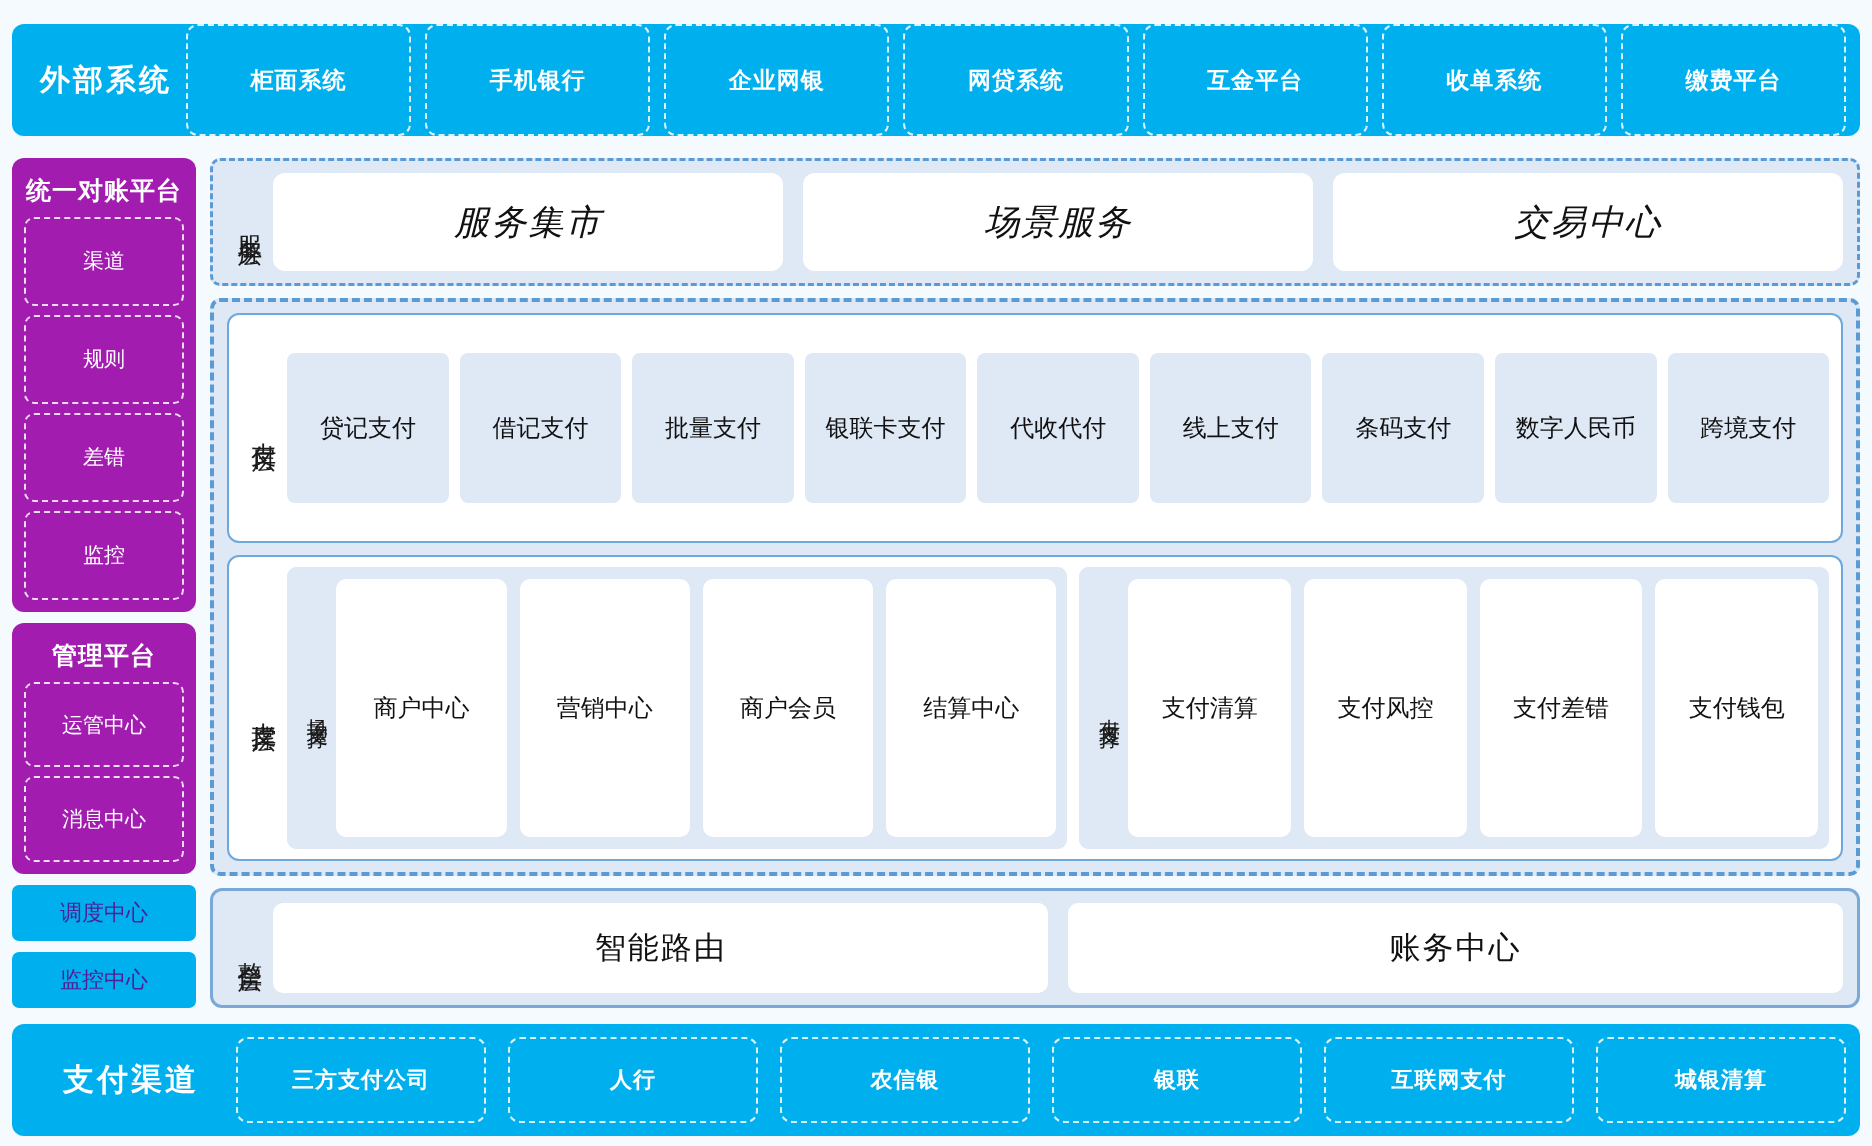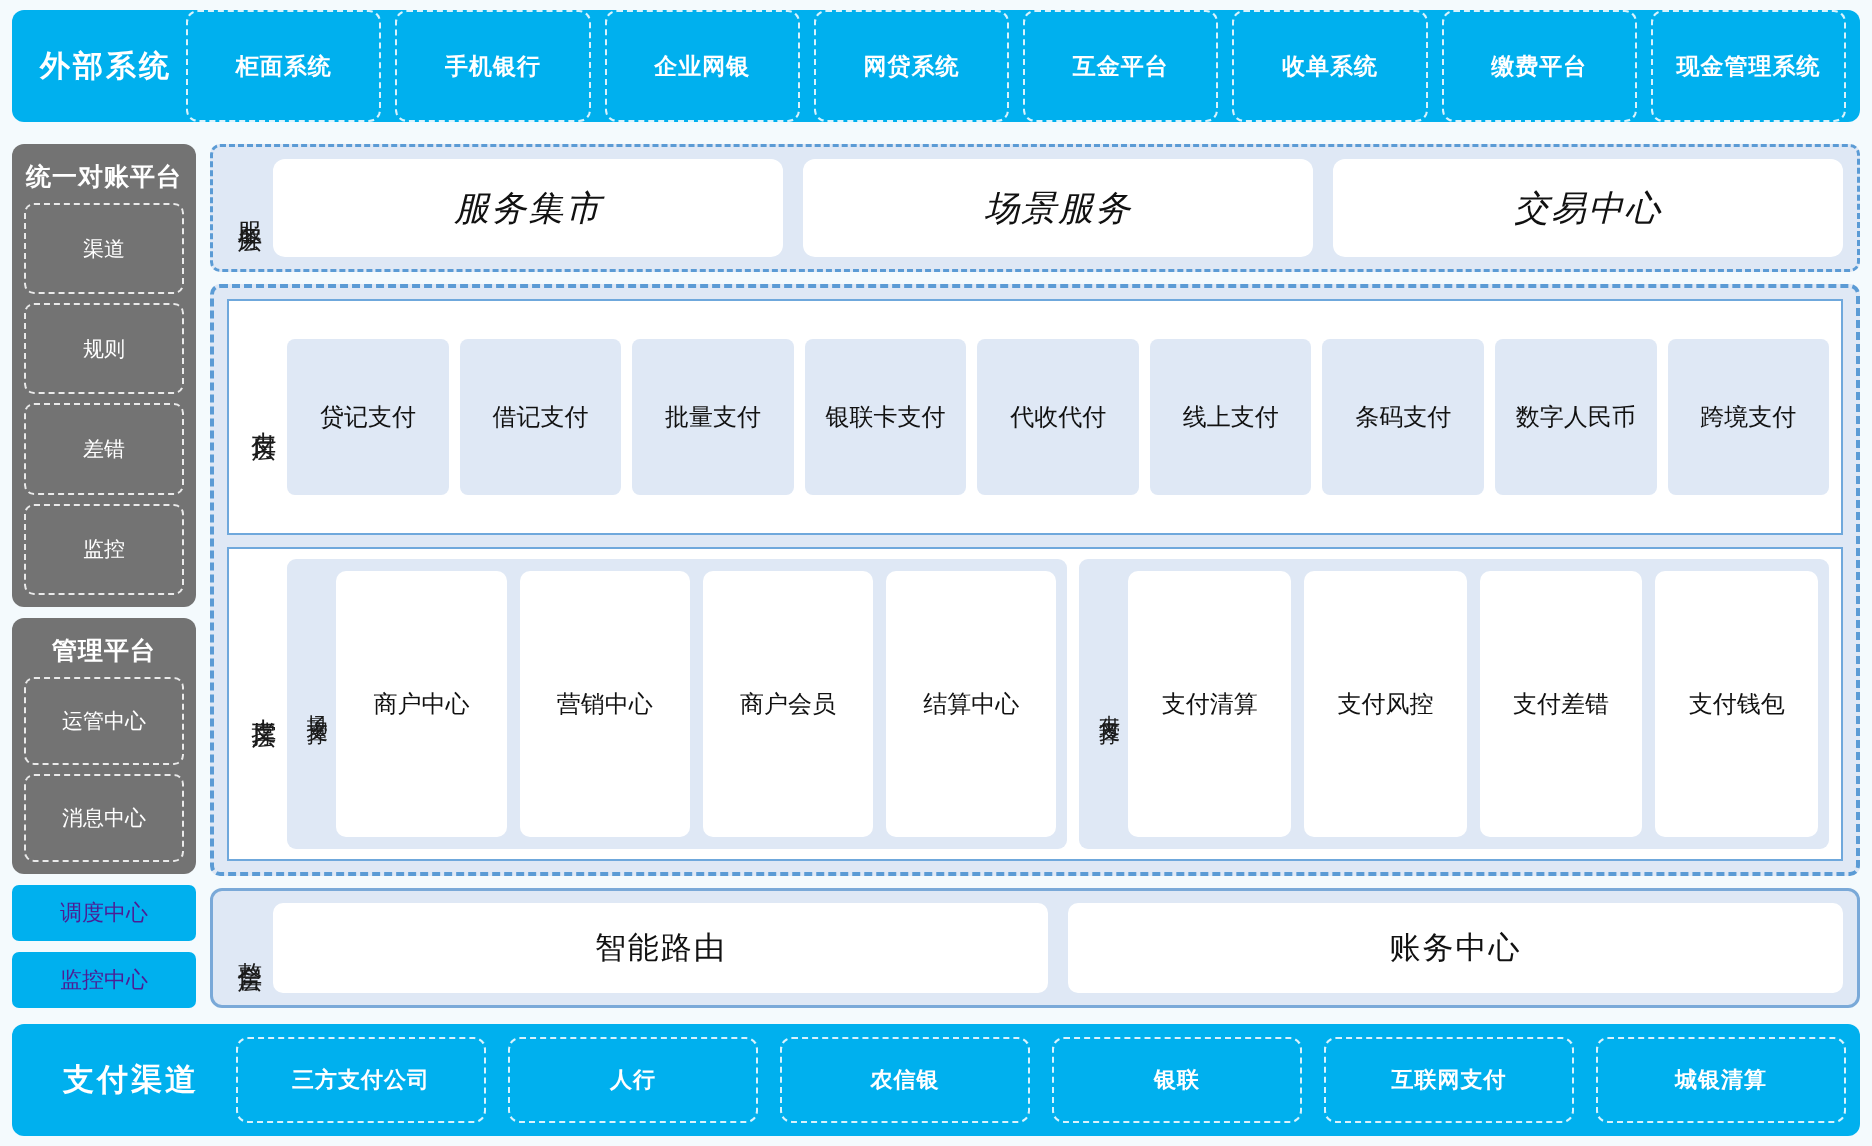--- a/index.html
+++ b/index.html
@@ -62,21 +62,21 @@
     align-items: center;
     justify-content: center;
     color: #ffffff;
     font-size: 23px;
     font-weight: 700;
     letter-spacing: 1px;
     box-sizing: border-box;
     white-space: nowrap;
   }
 
-  #external-band { height: 112px; margin-bottom: 22px; }
+  #external-band { height: 112px; margin-bottom: 22px; margin-top: 14px; }
   #external-band .band-title { width: 160px; padding: 0; }
   #channel-band  { height: 112px; margin-top: 16px; }
   #channel-band .band-title { width: 210px; padding: 0; font-size: 31px; }
   #channel-band .band-items { gap: 22px; padding: 13px 0; }
   #channel-band .band-chip { font-size: 22px; }
 
   
   .middle {
     flex: 1 1 auto;
     display: flex;
@@ -85,21 +85,21 @@
   }
 
   
   .rail {
     flex: 0 0 184px;
     display: flex;
     flex-direction: column;
     gap: 11px;
   }
   .rail-panel {
-    background: #737373;
+    background: #a21caf;
     border-radius: 12px;
     padding: 10px 12px 12px 12px;
     box-sizing: border-box;
     display: flex;
     flex-direction: column;
   }
   .rail-panel-title {
     color: #fff;
     font-size: 25px;
     font-weight: 700;
@@ -212,21 +212,21 @@
     display: flex;
     flex-direction: column;
     gap: 12px;
     flex: 1 1 auto;
     min-height: 0;
   }
 
   .panel-white {
     background: #ffffff;
     border: 2px solid #6fa8dc;
-    border-radius: 0;
+    border-radius: 12px;
     display: flex;
     align-items: stretch;
     padding: 10px 12px;
     box-sizing: border-box;
     min-height: 0;
   }
   #pay-panel { flex: 0 0 42%; }
   #support-panel { flex: 1 1 auto; }
 
   .pay-items {
@@ -322,21 +322,20 @@
   <div class="cyan-band" id="external-band">
     <div class="band-title">外部系统</div>
     <div class="band-items">
       <div class="band-chip">柜面系统</div>
       <div class="band-chip">手机银行</div>
       <div class="band-chip">企业网银</div>
       <div class="band-chip">网贷系统</div>
       <div class="band-chip">互金平台</div>
       <div class="band-chip">收单系统</div>
       <div class="band-chip">缴费平台</div>
-      <div class="band-chip">现金管理系统</div>
     </div>
   </div>
 
   <div class="middle">
 
     <div class="rail">
 
       <div class="rail-panel" id="rail-recon">
         <div class="rail-panel-title">统一对账平台</div>
         <div class="rail-panel-items">

